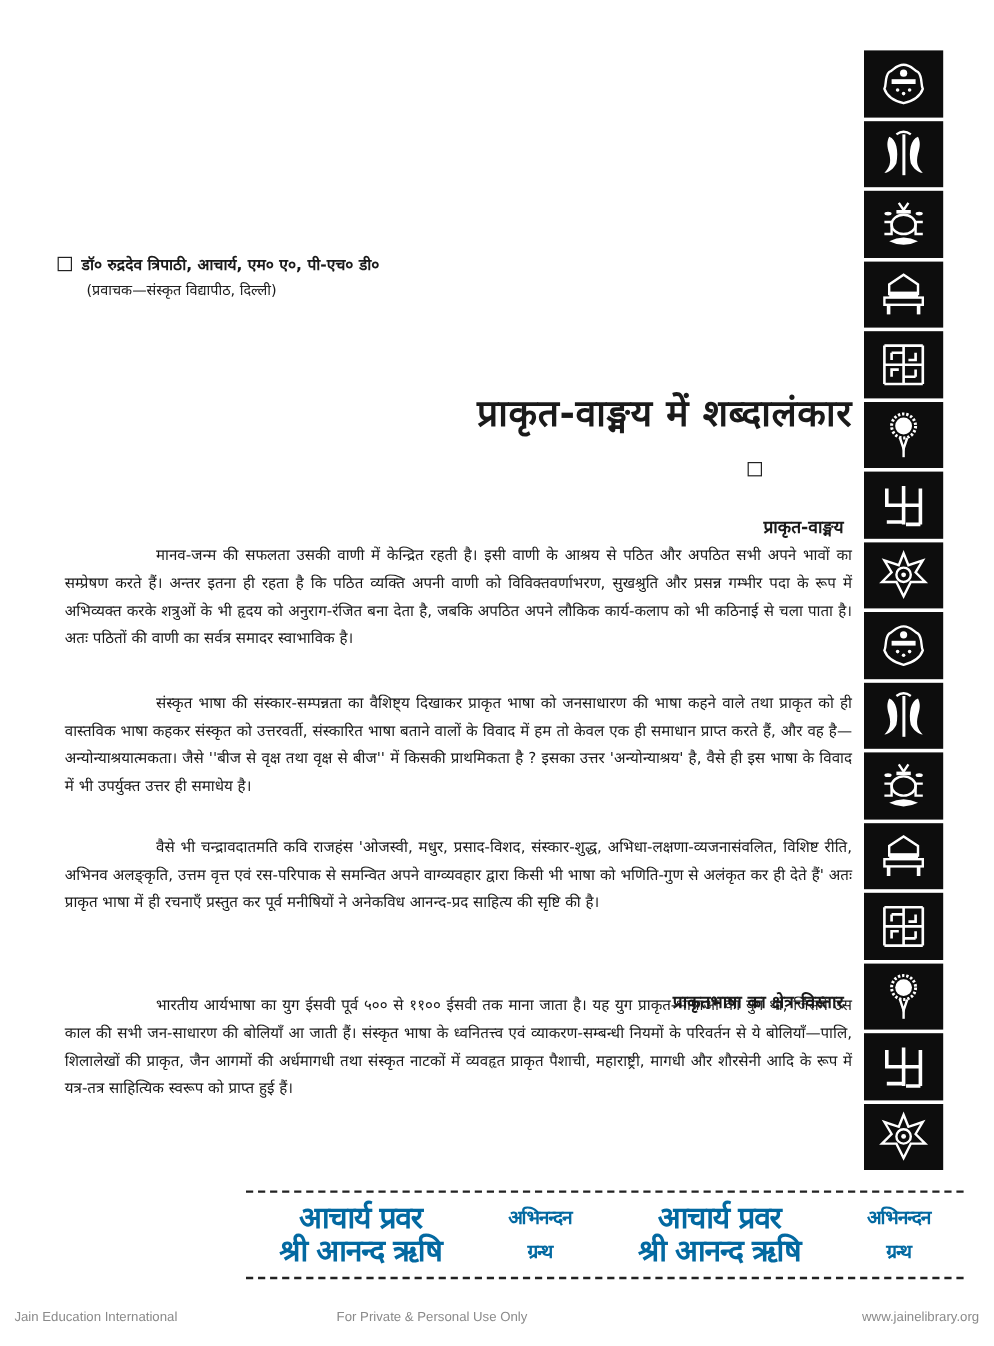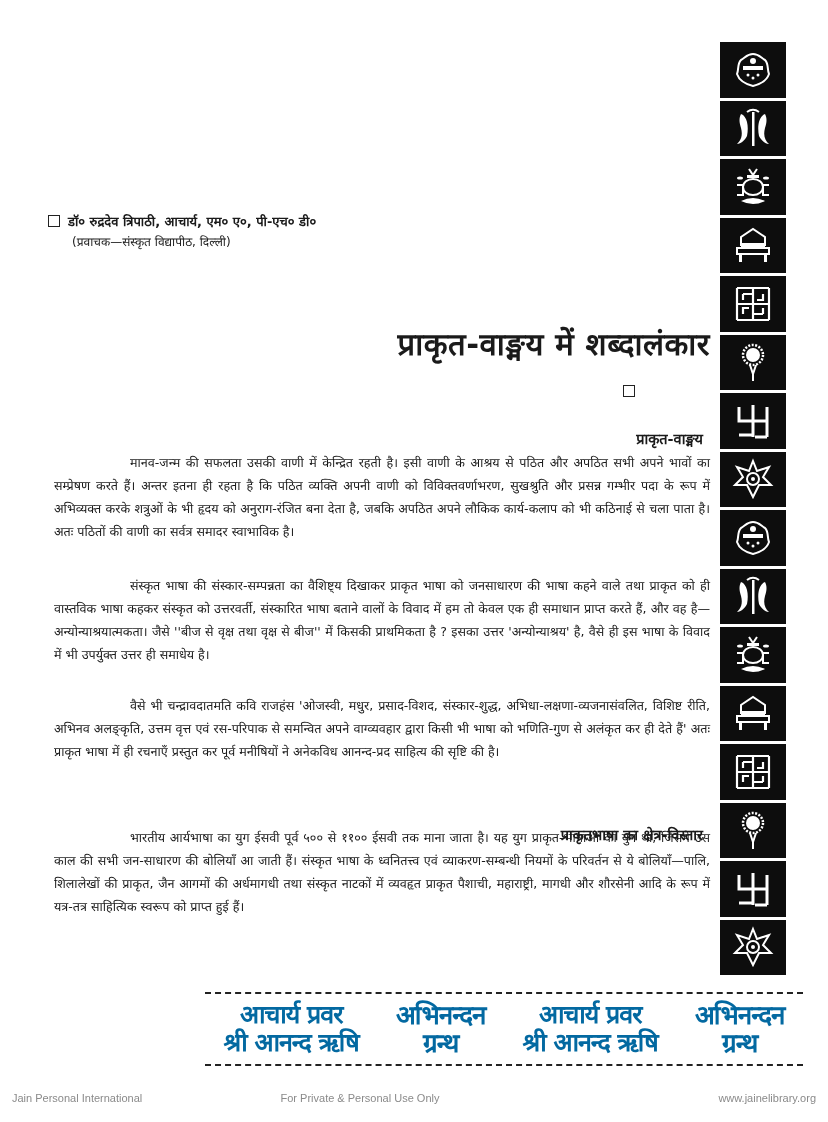--- a/index.html
+++ b/index.html
@@ -41,21 +41,21 @@
     display: flex; align-items: center; justify-content: center;
   }
   .tile svg { width: 44px; height: 44px; }
   .banner {
     position: absolute; left: 205px; top: 992px; width: 598px; height: 70px;
     border-top: 2px dashed #222; border-bottom: 2px dashed #222;
     display: flex; align-items: center; justify-content: space-around;
     font-weight: bold; color: #0369a1; overflow: hidden;
   }
   .banner .blk { display: flex; flex-direction: column; line-height: 28px; font-size: 25px; letter-spacing: -1px; text-align: center; }
-  .banner .blk.r { font-size: 26px; }
+  .banner .blk.r { font-size: 16px; }
   .footer {
     position: absolute; top: 1092px; left: 0; width: 828px; height: 16px;
     font-family: "Liberation Sans", sans-serif; font-size: 11px; color: #8a8a8a;
   }
   .footer span { position: absolute; top: 0; }
   .f-left { left: 12px; }
   .f-center { left: 0; width: 720px; text-align: center; }
   .f-right { right: 12px; }
 </style>
 </head>
@@ -225,16 +225,16 @@
     <span>आचार्य प्रवर</span>
     <span>श्री आनन्द ऋषि</span>
   </div>
   <div class="blk r">
     <span>अभिनन्दन</span>
     <span>ग्रन्थ</span>
   </div>
 </div>
 
 <div class="footer">
-  <span class="f-left">Jain Personal International</span>
+  <span class="f-left">Jain Education International</span>
   <span class="f-center">For Private &amp; Personal Use Only</span>
   <span class="f-right">www.jainelibrary.org</span>
 </div>
 
 </body></html>

